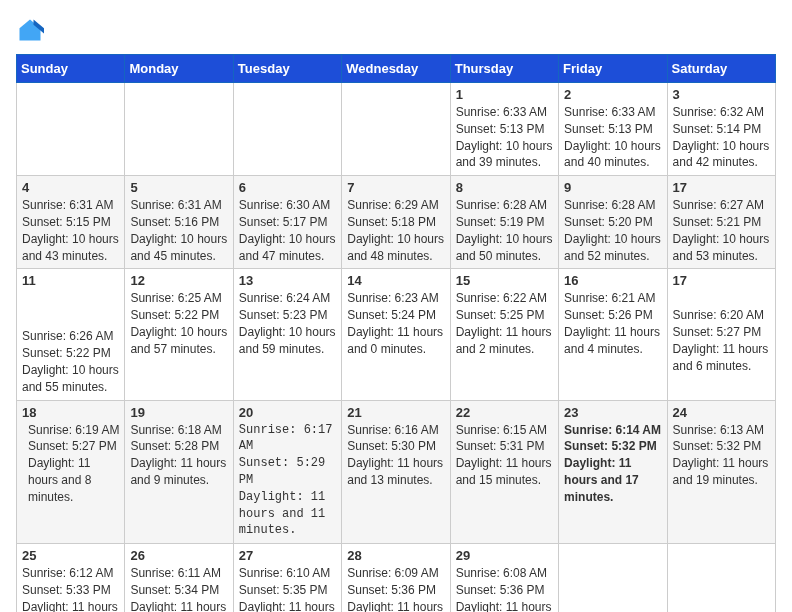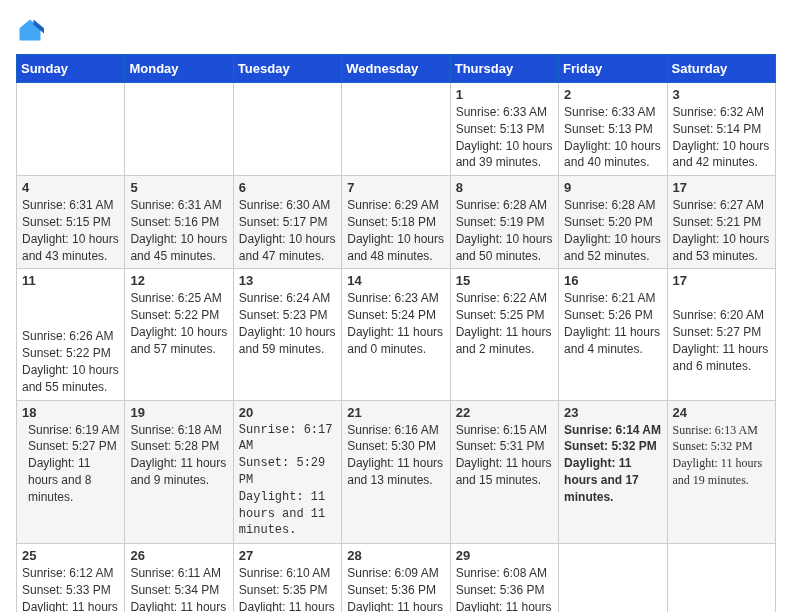--- a/index.html
+++ b/index.html
@@ -277,21 +277,21 @@
 Daylight: 11 hours and 15 minutes.</div>
         </td>
         <td>
           <div class="day-number">23</div>
           <div class="day-info" style="white-space: pre-line; font-weight: bold;">Sunrise: 6:14 AM
 Sunset: 5:32 PM
 Daylight: 11 hours and 17 minutes.</div>
         </td>
         <td>
           <div class="day-number">24</div>
-          <div class="day-info" style="white-space: pre-line; font-family: Liberation Serif, serif;">Sunrise: 6:13 AM
+          <div class="day-info" style="white-space: pre-line;">Sunrise: 6:13 AM
 Sunset: 5:32 PM
 Daylight: 11 hours and 19 minutes.</div>
         </td>
       </tr>
       <tr>
         <td>
           <div class="day-number">25</div>
           <div class="day-info" style="white-space: pre-line;">Sunrise: 6:12 AM
 Sunset: 5:33 PM
 Daylight: 11 hours and 21 minutes.</div>

